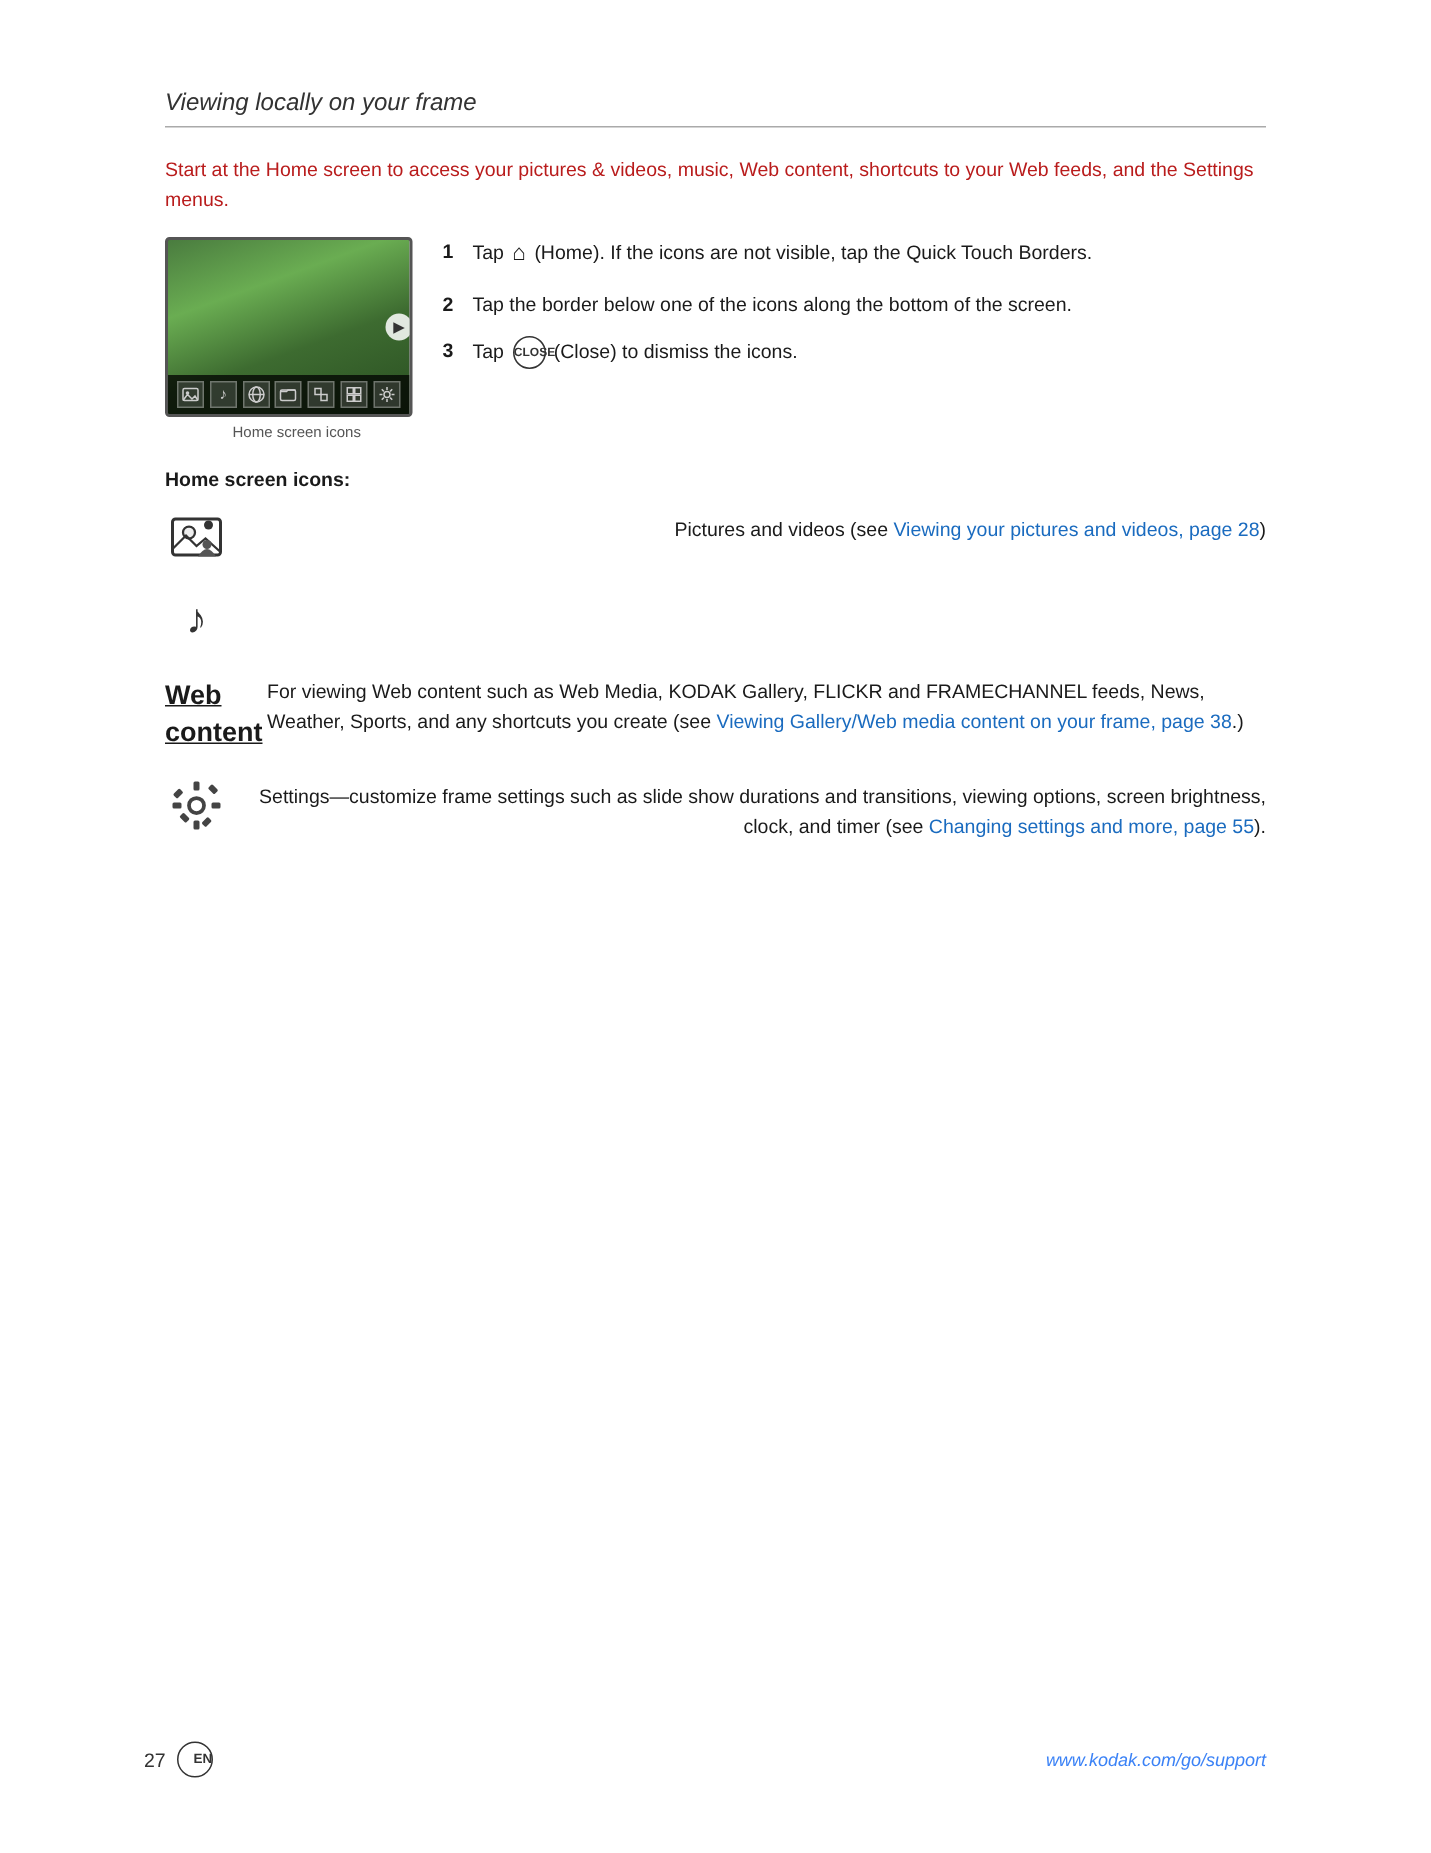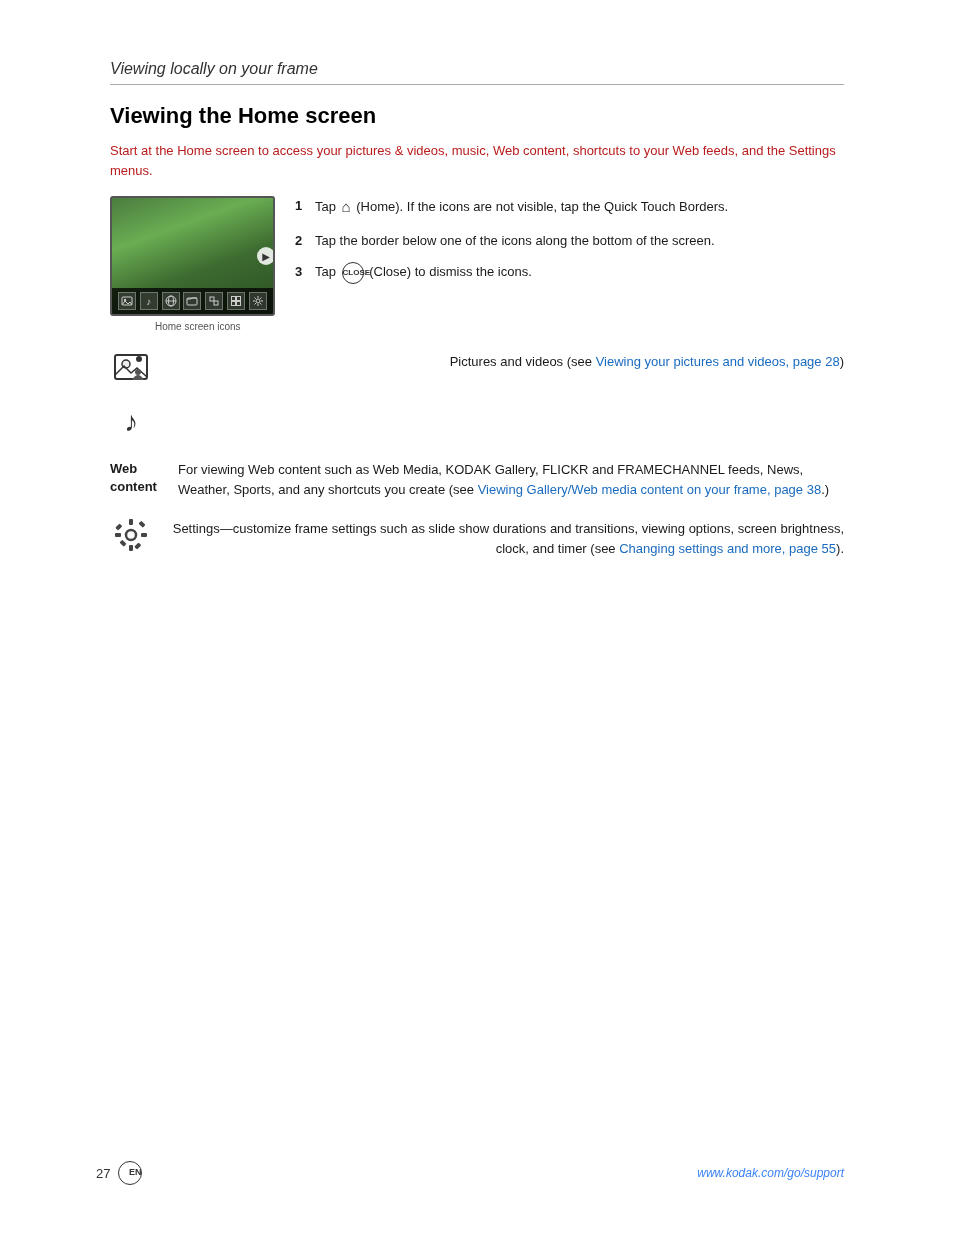--- a/index.html
+++ b/index.html
@@ -276,42 +276,42 @@
       display: flex;
       flex-direction: row;
       align-items: flex-start;
       margin-bottom: 18px;
       gap: 0;
     }
 
     .web-label-cell {
       flex: 0 0 68px;
       font-weight: bold;
-      font-size: 13px;
+      font-size: 18px;
       padding-top: 2px;
       line-height: 1.4;
+      text-decoration: underline;
     }
 
     .web-desc-cell {
       flex: 1;
       font-size: 13px;
       color: #1a1a1a;
       line-height: 1.5;
       padding-top: 2px;
     }
   </style>
 </head>
 <body>
 
 <div class="page">
 
   <div class="section-label">Viewing locally on your frame</div>
   <hr class="divider">
 
-  <h1 class="main-heading">Viewing the Home screen</h1>
 
   <p class="intro-text">Start at the Home screen to access your pictures &amp; videos, music, Web content, shortcuts to your Web feeds, and the Settings menus.</p>
 
   <div class="intro-section">
 
     <div class="frame-image-block">
       <div class="frame-image">
 
         <div class="frame-toolbar">
           <div class="toolbar-icon-box">
@@ -381,20 +381,21 @@
       <div class="step">
         <span class="step-num">3</span>
         <span class="step-text">
           Tap <span class="close-badge">CLOSE</span> (Close) to dismiss the icons.
         </span>
       </div>
     </div>
   </div>
 
   <div class="icons-section">
+    <div class="icons-heading">Home screen icons:</div>
 
     <div class="icon-row">
       <div class="icon-cell">
         <div class="icon-img">
           <svg class="photo-icon-svg" viewBox="0 0 36 36" fill="none" xmlns="http://www.w3.org/2000/svg">
             <rect x="2" y="5" width="32" height="24" rx="2" stroke="#333" stroke-width="2" fill="white"></rect>
             <circle cx="13" cy="14" r="4" stroke="#333" stroke-width="1.5" fill="#eee"></circle>
             <path d="M2 25 L11 16 L18 23 L24 18 L34 27" stroke="#333" stroke-width="1.5" fill="none"></path>
             <circle cx="26" cy="9" r="3" fill="#333"></circle>
 

